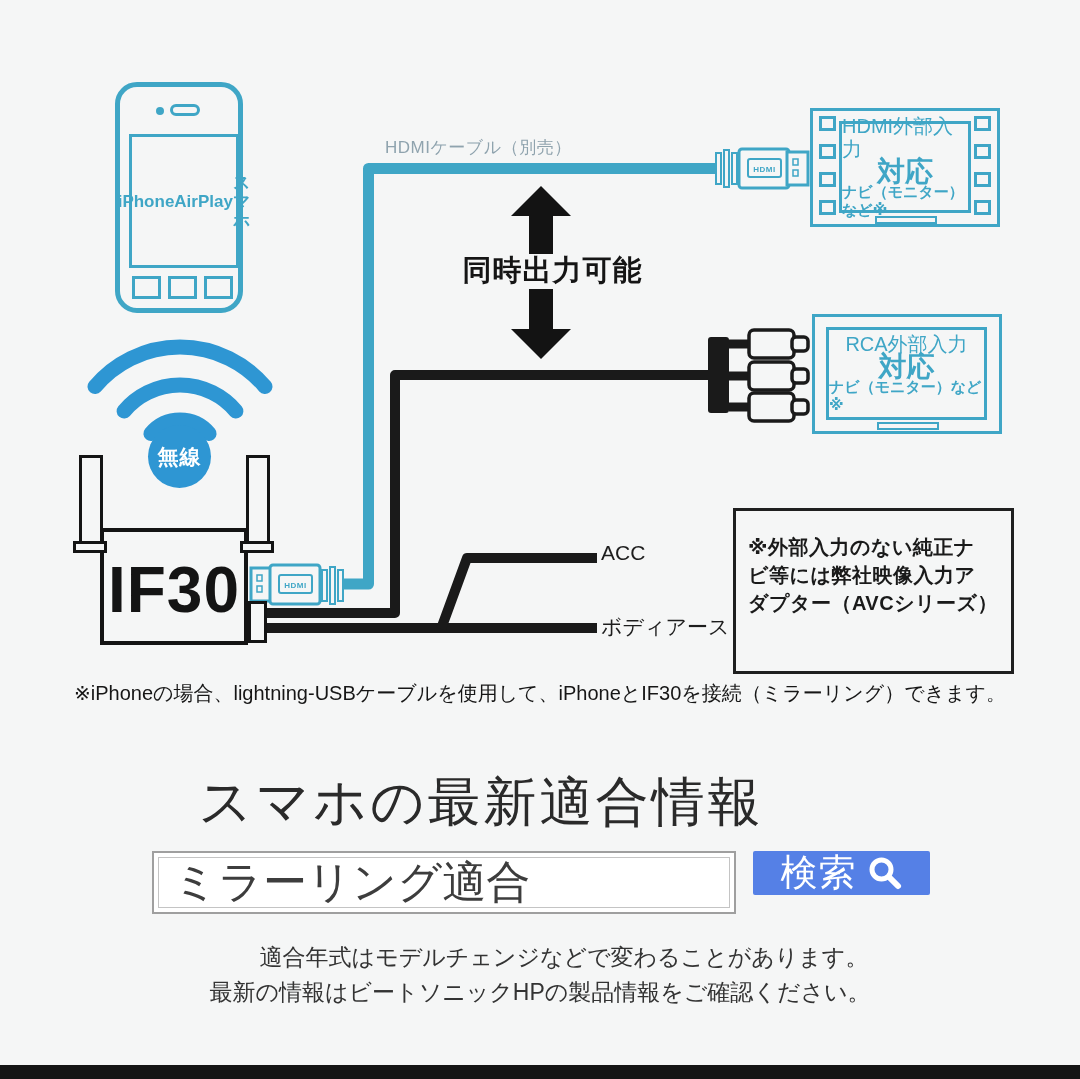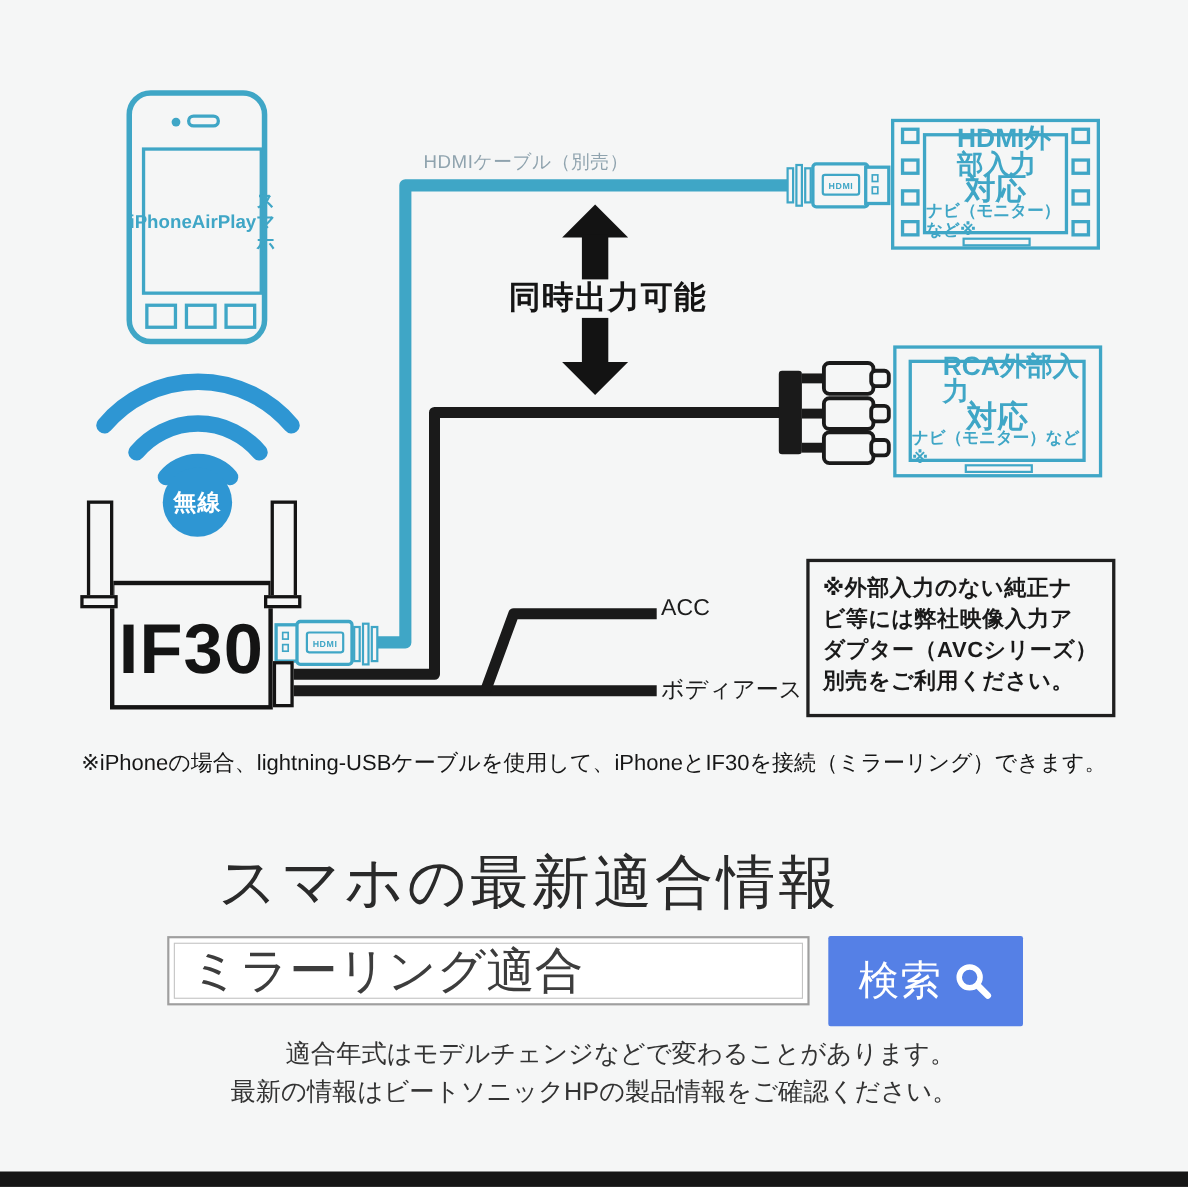--- a/index.html
+++ b/index.html
@@ -18,44 +18,44 @@
   .miracast{left:238px;top:221px;width:116px;text-align:center;color:var(--teal);font-weight:700;font-size:19px;line-height:20px;}
   .cable-label{left:385px;top:136px;font-size:17px;font-weight:500;color:var(--cable-label-gray);letter-spacing:0.5px;}
   .sim-label{left:450px;top:251px;width:205px;text-align:center;font-size:29px;font-weight:600;color:#151515;letter-spacing:1px;}
   .badge{left:148px;top:425px;width:63px;height:63px;border-radius:50%;background:var(--wifi-blue);
          display:flex;align-items:center;justify-content:center;color:#fff;font-size:21px;font-weight:700;letter-spacing:1px;}
   
   .monitor{border:3px solid var(--teal);box-sizing:border-box;}
   .mon-hdmi{left:810px;top:108px;width:190px;height:119px;}
   .mon-rca{left:812px;top:314px;width:190px;height:120px;}
   .mon-screen{position:absolute;border:3px solid var(--teal);box-sizing:border-box;display:flex;flex-direction:column;justify-content:center;align-items:center;}
-  .mon-screen .l1{font-size:24px;font-weight:700;color:var(--teal);line-height:23px;padding-left:28px;}
+  .mon-screen .l1{font-size:20px;font-weight:400;color:var(--teal);line-height:23px;}
   .mon-screen .l2{font-size:28px;font-weight:700;color:var(--teal);line-height:22px;}
   .mon-screen .l3{font-size:15px;font-weight:700;color:var(--teal);line-height:18px;}
   .mon-bar{position:absolute;border:2px solid var(--teal);box-sizing:border-box;}
   .film-sq{position:absolute;width:17px;height:15px;border:3px solid var(--teal);box-sizing:border-box;}
   
   .antenna{width:24px;height:97px;border:3px solid #141414;background:#f5f6f6;box-sizing:border-box;top:455px;}
   .flange{width:34px;height:12px;border:3px solid #141414;background:#f5f6f6;box-sizing:border-box;top:541px;}
   .if30-box{left:100px;top:528px;width:148px;height:117px;border:4px solid #141414;background:#f5f6f6;box-sizing:border-box;
             display:flex;align-items:center;justify-content:center;}
   .if30-box span{font-size:64px;font-weight:700;color:#141414;letter-spacing:1px;padding-top:6px;}
   .stub{left:248px;top:601px;width:19px;height:42px;border:3px solid #141414;background:#f5f6f6;box-sizing:border-box;}
   
   .wire-label{font-size:21px;color:#1d1d1d;font-weight:500;}
   
-  .note-box{left:733px;top:508px;width:281px;height:144px;border:3px solid #1f1f1f;box-sizing:border-box;padding:10px 12px;}
+  .note-box{left:733px;top:508px;width:281px;height:166px;border:3px solid #1f1f1f;box-sizing:border-box;padding:22px 12px;}
   .note-box div{font-size:20px;font-weight:600;color:#1a1a1a;line-height:28px;letter-spacing:0.5px;}
   .iphone-note{left:0;top:680px;width:1080px;text-align:center;font-size:20px;color:#161616;font-weight:500;}
   
   .heading{left:0;top:767px;width:900px;text-align:center;font-size:53px;color:#2a2a2a;font-weight:400;letter-spacing:3px;margin-left:31px;}
   .search-input-frame{left:152px;top:851px;width:584px;height:63px;border:2px solid #9f9f9f;background:#fff;box-sizing:border-box;padding:4px;}
   .search-input-frame input{width:100%;height:100%;border:1px solid #c4c4c4;box-sizing:border-box;font-size:44px;color:#3d3d3d;
         padding:0 0 0 14px;background:#fff;outline:none;font-family:"Liberation Sans","DejaVu Sans",sans-serif;font-weight:500;}
-  .search-btn{left:753px;top:851px;width:177px;height:82px;background:var(--search-button-blue);border:none;border-radius:2px;
+  .search-btn{left:753px;top:851px;width:177px;height:44px;background:var(--search-button-blue);border:none;border-radius:2px;
         display:flex;align-items:center;justify-content:center;gap:10px;cursor:pointer;}
   .search-btn span{color:#fff;font-size:37px;font-weight:500;letter-spacing:1px;}
   .caption{left:0;width:1080px;text-align:center;font-size:23px;color:#333;font-weight:500;}
   .bottom-bar{left:0;top:1065px;width:1080px;height:14px;background:#151515;}
 </style>
 </head>
 <body>
 
 <div class="canvas">
 
@@ -175,21 +175,20 @@
   <div class="abs flange" style="left:240px;"></div>
   <div class="abs stub"></div>
 
   <div class="abs wire-label" style="left:601px;top:541px;">ACC</div>
   <div class="abs wire-label" style="left:601px;top:613px;">ボディアース</div>
 
   <div class="abs note-box">
     <div>※外部入力のない純正ナ</div>
     <div>ビ等には弊社映像入力ア</div>
     <div>ダプター（AVCシリーズ）</div>
-    <div>別売をご利用ください。</div>
   </div>
 
   <div class="abs iphone-note">※iPhoneの場合、lightning-USBケーブルを使用して、iPhoneとIF30を接続（ミラーリング）できます。</div>
 
   <div class="abs heading">スマホの最新適合情報</div>
 
   <div class="abs search-input-frame">
     <input type="text" value="ミラーリング適合" style="">
   </div>
 

